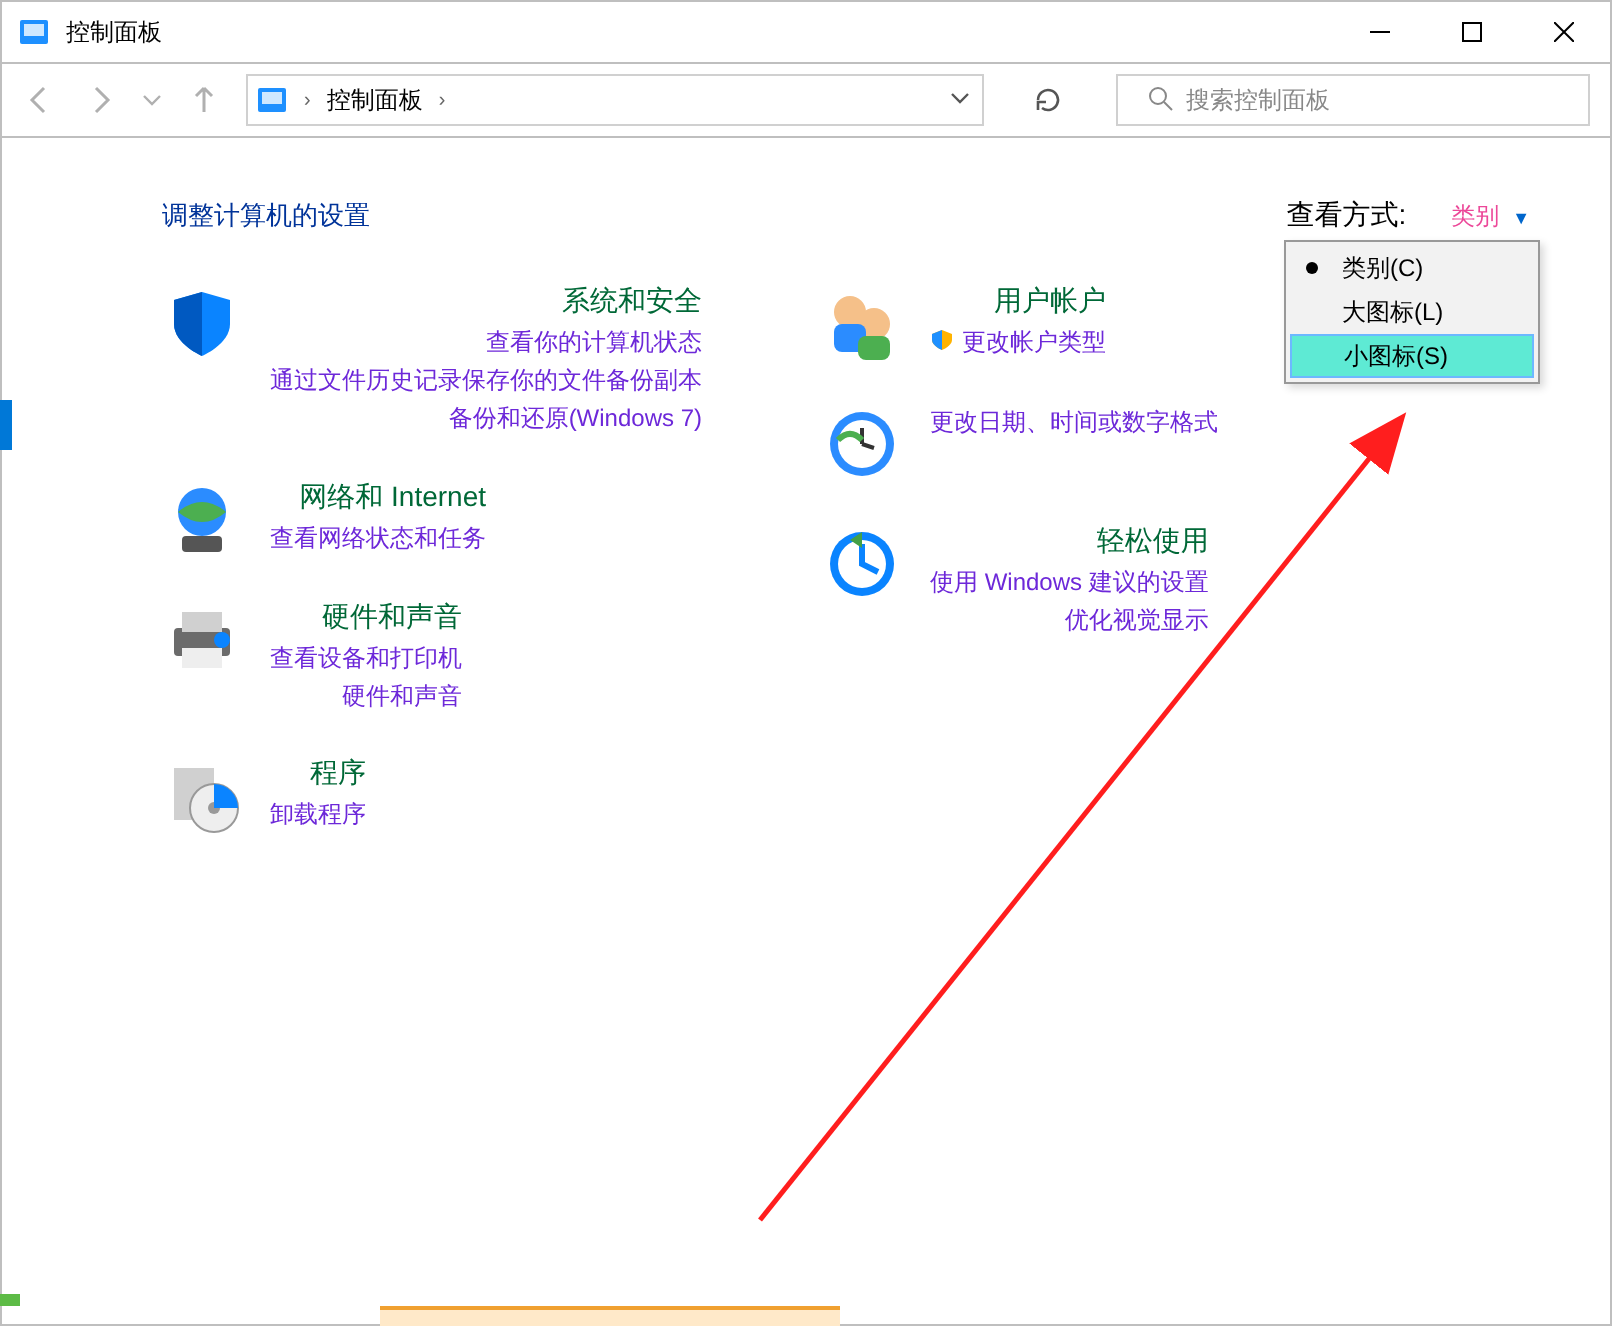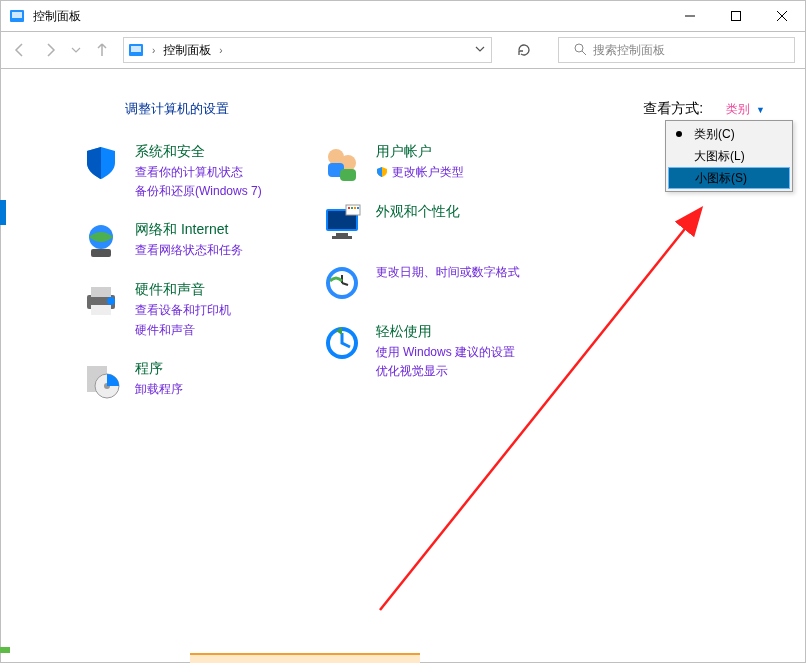--- a/index.html
+++ b/index.html
@@ -20,39 +20,39 @@
   .bc-icon{width:16px;height:16px;}
   .bc-sep{color:#666;font-size:10px;margin:0 4px;}
   .bc-drop{position:absolute;right:6px;color:#555;}
   .refresh{width:24px;height:24px;display:flex;align-items:center;justify-content:center;margin-left:8px;}
   .search{width:207px;height:24px;border:1px solid #d0d0d0;display:flex;align-items:center;padding:0 14px;margin-left:10px;font-size:12px;}
   .search-ph{color:#888;margin-left:6px;}
 
   
   .main{position:relative;border:1px solid #bfbfbf;border-top:none;height:594px;padding:30px 40px 0 80px;box-sizing:border-box;}
   .header-row{display:flex;align-items:center;justify-content:space-between;margin-bottom:25px;}
-  .page-title{font-size:13px;color:#003399;margin-left:44px;}
+  .page-title{font-size:13px;color:#003399;}
   .view-label{font-size:14px;color:#000;}
   .view-link{font-size:12px;color:#ec4899;margin-left:18px;}
   .view-caret{font-size:9px;color:#0066cc;margin-left:2px;}
 
   .columns{display:flex;gap:60px;}
   .col{display:flex;flex-direction:column;gap:20px;}
-  .cat{display:flex;align-items:flex-start;gap:14px;}
+  .cat{display:flex;align-items:flex-start;gap:14px;text-align:right;}
   .cat-icon{width:40px;height:40px;flex-shrink:0;display:flex;align-items:center;justify-content:center;}
   .cat-text{display:flex;flex-direction:column;}
   .cat-title{font-size:14px;color:#006837;font-weight:normal;margin-bottom:2px;}
   .cat-link{font-size:12px;color:#6d28d9;line-height:1.6;}
 
   
-  .dropdown{position:absolute;top:120px;right:13px;width:122px;border:1px solid #999;background:#f2f2f2;padding:2px;box-shadow:2px 2px 4px rgba(0,0,0,.15);}
+  .dropdown{position:absolute;top:120px;right:36px;width:122px;border:1px solid #999;background:#f2f2f2;padding:2px;box-shadow:2px 2px 4px rgba(0,0,0,.15);}
   .dd-item{height:22px;display:flex;align-items:center;font-size:12px;padding-left:26px;position:relative;}
   .dd-item.sel{ }
   .dd-bullet{position:absolute;left:8px;width:6px;height:6px;border-radius:50%;background:#000;}
-  .dd-item.hl{background:#0369a1;border:1px solid #6cb8ff;height:20px;}
+  .dd-item.hl{background:#5eead4;border:1px solid #6cb8ff;height:20px;}
 
   
   .arrow-svg{position:absolute;left:0;top:0;width:806px;height:663px;pointer-events:none;}
 
   
   .task-sliver{position:absolute;bottom:0;left:190px;width:230px;height:8px;background:#ffe9c9;border-top:2px solid #f0a030;}
   .left-edge-b{position:absolute;left:0;top:200px;width:6px;height:25px;background:#0078d7;}
   .left-edge-g{position:absolute;left:0;bottom:10px;width:10px;height:6px;background:#5dbb46;}
 </style>
 </head>
@@ -155,20 +155,21 @@
       <div class="cat">
         <span class="cat-icon">
           <svg width="40" height="40" viewBox="0 0 40 40">
               <path d="M20 4 L34 8 V20 C34 30 20 36 20 36 C20 36 6 30 6 20 V8 Z" fill="#0a84ff"></path>
               <path d="M20 4 L20 36 C20 36 6 30 6 20 V8 Z" fill="#0059c1"></path>
             </svg>
         </span>
         <div class="cat-text">
           <a class="cat-title">系统和安全</a>
           <a class="cat-link">查看你的计算机状态</a>
+          <a class="cat-link">通过文件历史记录保存你的文件备份副本</a>
           <a class="cat-link">备份和还原(Windows 7)</a>
         </div>
       </div>
 
       <div class="cat">
         <span class="cat-icon">
           <svg width="40" height="40" viewBox="0 0 40 40">
               <circle cx="20" cy="16" r="12" fill="#2b8cff"></circle>
               <path d="M8 16 Q20 6 32 16 Q20 26 8 16" fill="#4caf50"></path>
               <rect x="10" y="28" width="20" height="8" rx="2" fill="#555"></rect>
@@ -228,38 +229,20 @@
           <div style="display:flex;align-items:center;gap:4px;">
             <span><svg width="12" height="12" viewBox="0 0 12 12">
                   <path d="M6 1 L11 3 V6 C11 9 6 11 6 11 C6 11 1 9 1 6 V3 Z" fill="#ffb300"></path>
                   <path d="M6 1 V11 C6 11 1 9 1 6 V3 Z" fill="#1e90ff"></path>
                 </svg></span>
             <a class="cat-link">更改帐户类型</a>
           </div>
         </div>
       </div>
 
-      <div class="cat">
-        <span class="cat-icon">
-          <svg width="40" height="40" viewBox="0 0 40 40">
-              <rect x="4" y="6" width="32" height="22" rx="2" fill="#0a84ff"></rect>
-              <rect x="6" y="8" width="28" height="18" fill="#003a80"></rect>
-              <rect x="14" y="30" width="12" height="3" fill="#555"></rect>
-              <rect x="10" y="33" width="20" height="3" fill="#555"></rect>
-              <rect x="24" y="2" width="14" height="10" fill="#fff" stroke="#999"></rect>
-              <rect x="26" y="4" width="2" height="2" fill="#e53935"></rect>
-              <rect x="29" y="4" width="2" height="2" fill="#43a047"></rect>
-              <rect x="32" y="4" width="2" height="2" fill="#fb8c00"></rect>
-              <rect x="35" y="4" width="2" height="2" fill="#1e88e5"></rect>
-            </svg>
-        </span>
-        <div class="cat-text">
-          <a class="cat-title">外观和个性化</a>
-        </div>
-      </div>
 
       <div class="cat">
         <span class="cat-icon">
           <svg width="40" height="40" viewBox="0 0 40 40">
               <circle cx="20" cy="20" r="16" fill="#2b8cff"></circle>
               <circle cx="20" cy="20" r="12" fill="#fff"></circle>
               <line x1="20" y1="20" x2="20" y2="12" stroke="#333" stroke-width="2"></line>
               <line x1="20" y1="20" x2="26" y2="22" stroke="#333" stroke-width="2"></line>
               <path d="M8 18 Q14 12 20 18" stroke="#4caf50" stroke-width="3" fill="none"></path>
             </svg>

